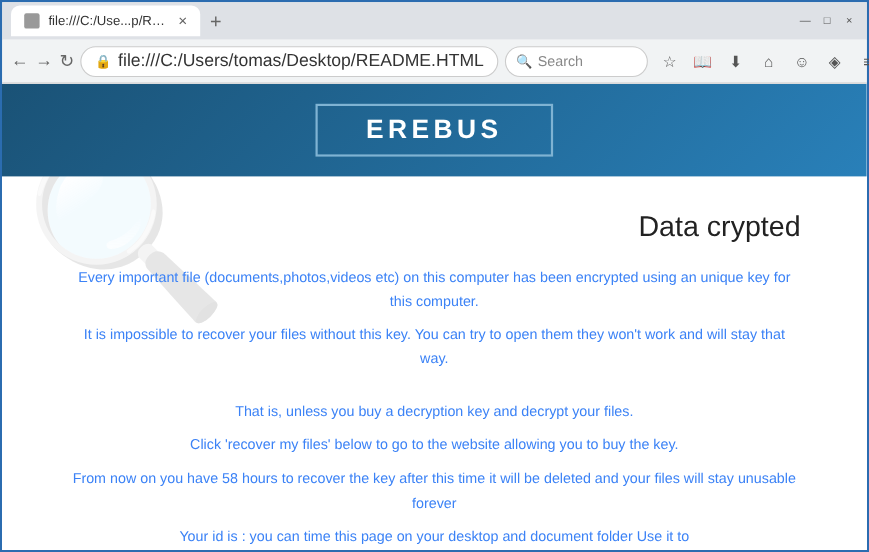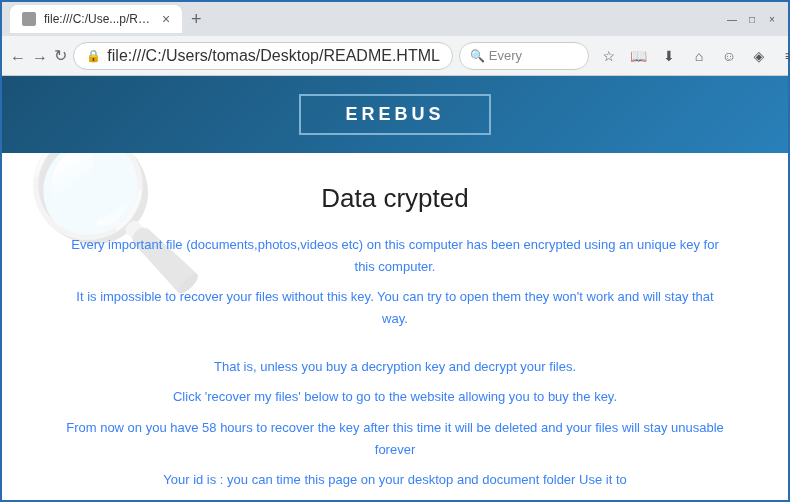--- a/index.html
+++ b/index.html
@@ -204,21 +204,21 @@
       background: linear-gradient(135deg, #1a5276, #2980b9);
       padding: 18px 0;
       text-align: center;
       position: relative;
     }
 
     .erebus-title {
       display: inline-block;
       border: 2px solid #7fb3d3;
       color: #fff;
-      font-size: 18px;
+      font-size: 24px;
       font-weight: bold;
       letter-spacing: 4px;
       padding: 8px 44px;
       font-family: Arial, sans-serif;
     }
 
     
     .watermark {
       position: absolute;
       top: 60px;
@@ -236,20 +236,21 @@
       z-index: 1;
       text-align: center;
     }
 
     .main-title {
       font-size: 26px;
       font-weight: normal;
       color: #222;
       margin-bottom: 20px;
       margin-top: 10px;
+      text-align: right;
     }
 
     .content-text {
       font-size: 13px;
       color: #3b82f6;
       line-height: 1.7;
       margin-bottom: 8px;
     }
   </style>
 </head>
@@ -276,21 +277,21 @@
   <div class="address-bar">
     <div class="nav-btn">←</div>
     <div class="nav-btn">→</div>
     <div class="nav-btn">↻</div>
     <div class="url-bar">
       <span class="lock-icon">🔒</span>
       <span class="url-text">file:///C:/Users/tomas/Desktop/README.HTML</span>
     </div>
     <div class="search-box">
       <span class="search-icon-sm">🔍</span>
-      <span class="search-placeholder">Every</span>
+      <span class="search-placeholder">Search</span>
     </div>
     <div class="toolbar-icons">
       <div class="toolbar-icon">☆</div>
       <div class="toolbar-icon">📖</div>
       <div class="toolbar-icon">⬇</div>
       <div class="toolbar-icon">⌂</div>
       <div class="toolbar-icon">☺</div>
       <div class="toolbar-icon">◈</div>
       <div class="toolbar-icon">≡</div>
     </div>

